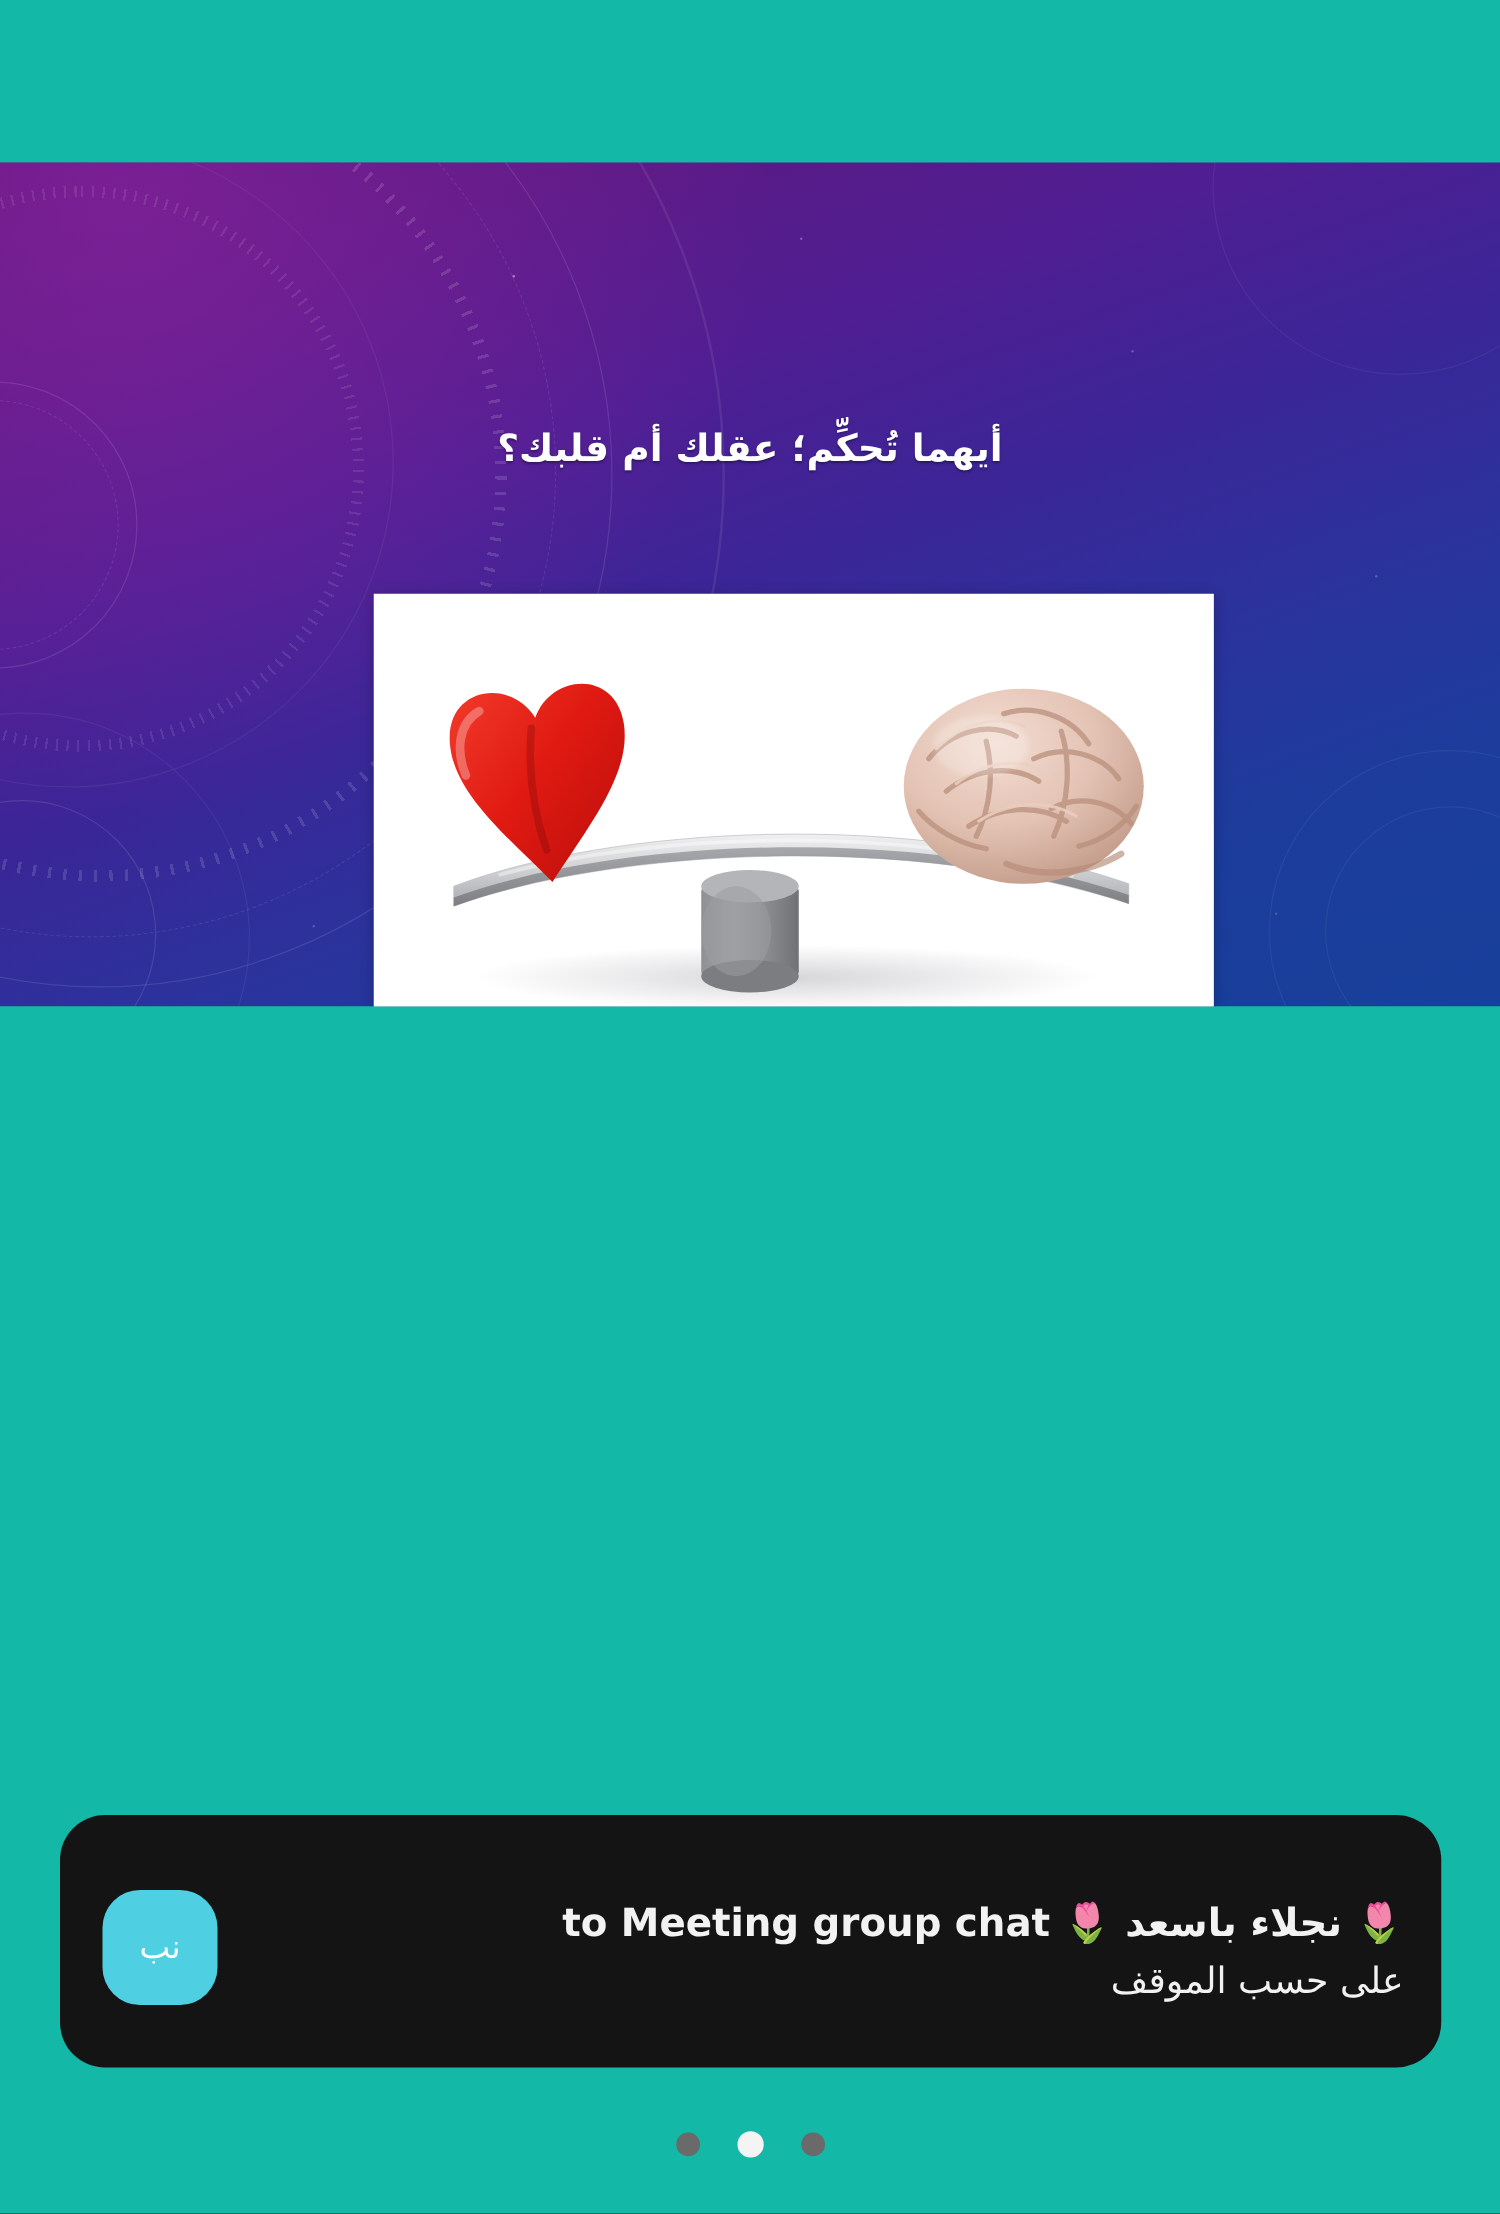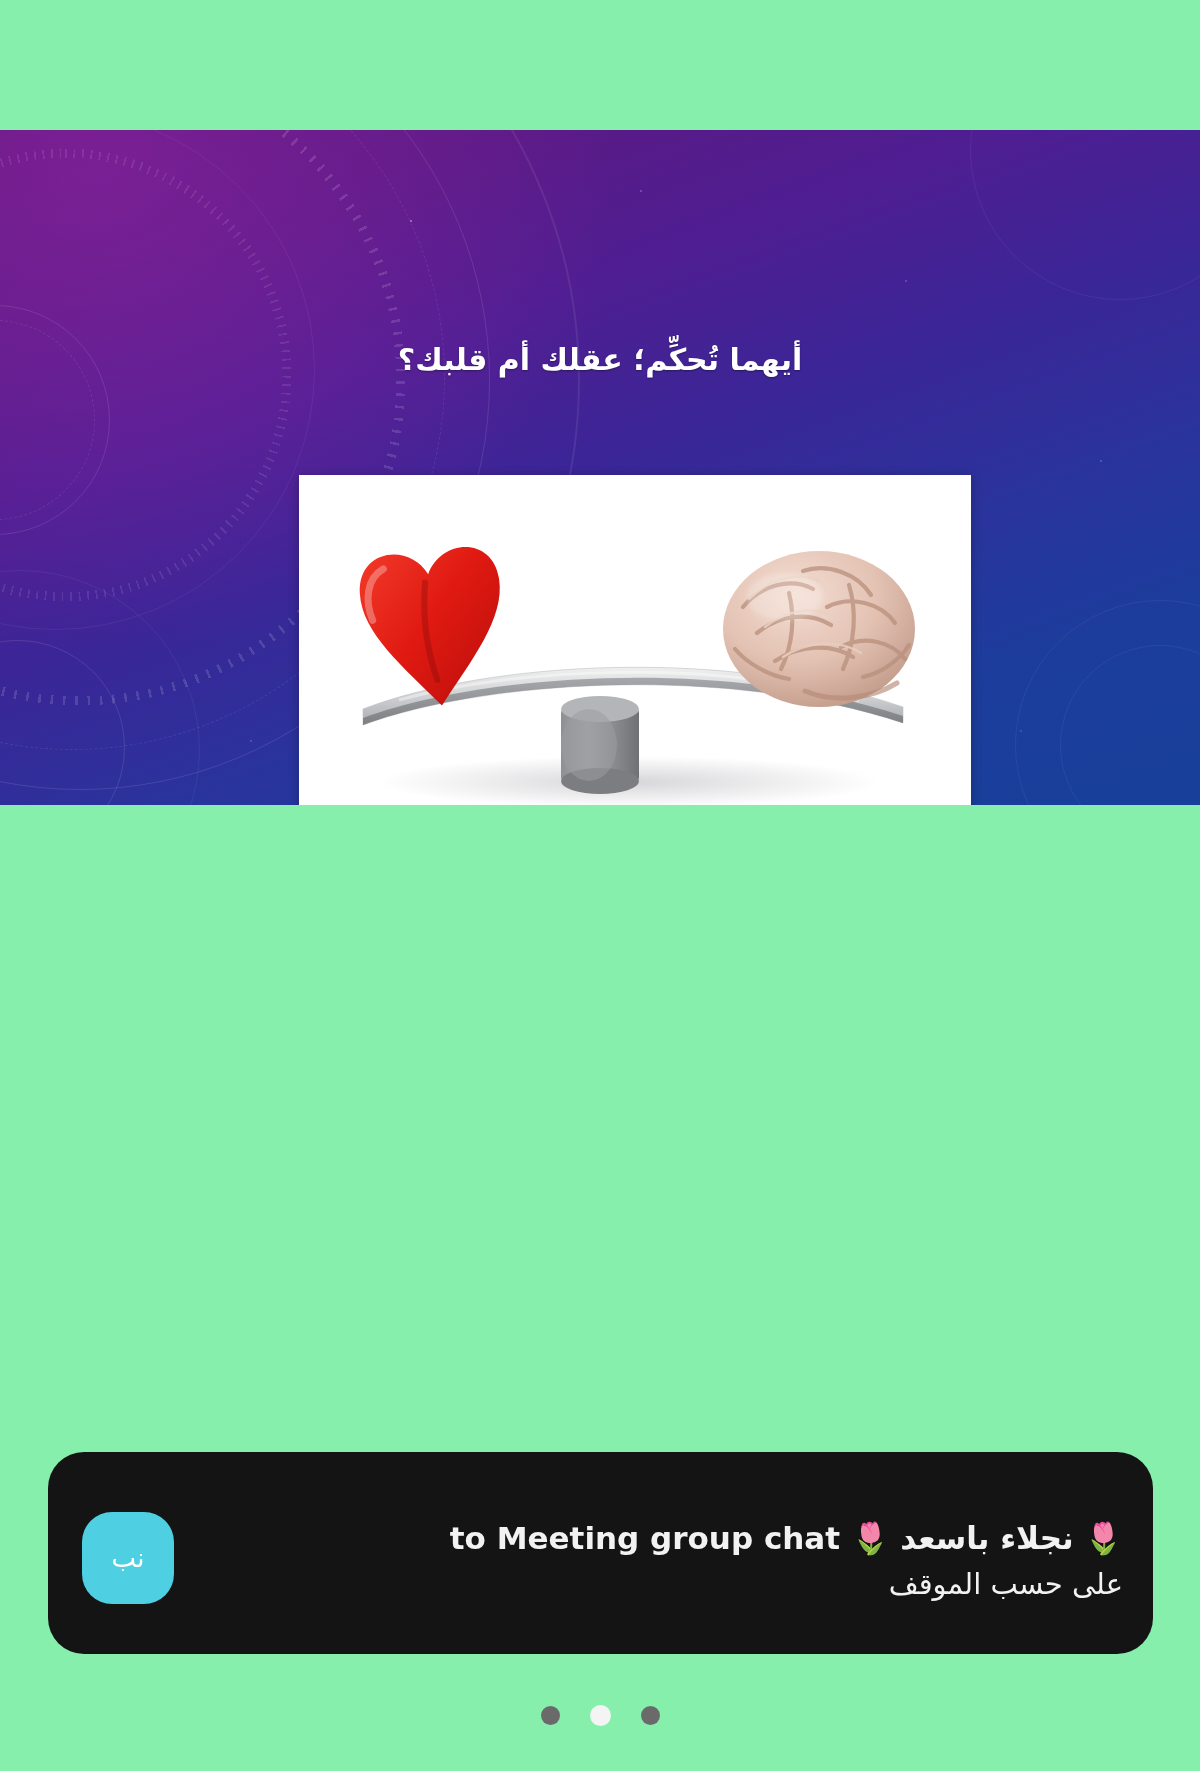--- a/index.html
+++ b/index.html
@@ -9,21 +9,21 @@
     height: 1771px;
     background: #000000;
     overflow: hidden;
     font-family: "Liberation Sans", sans-serif;
   }
 
   #screen {
     position: relative;
     width: 1200px;
     height: 1771px;
-    background: #86efac;
+    background: #14b8a6;
     overflow: hidden;
   }
 
   
   #slide {
     position: absolute;
     left: 0;
     top: 130px;
     width: 1200px;
     height: 675px;

